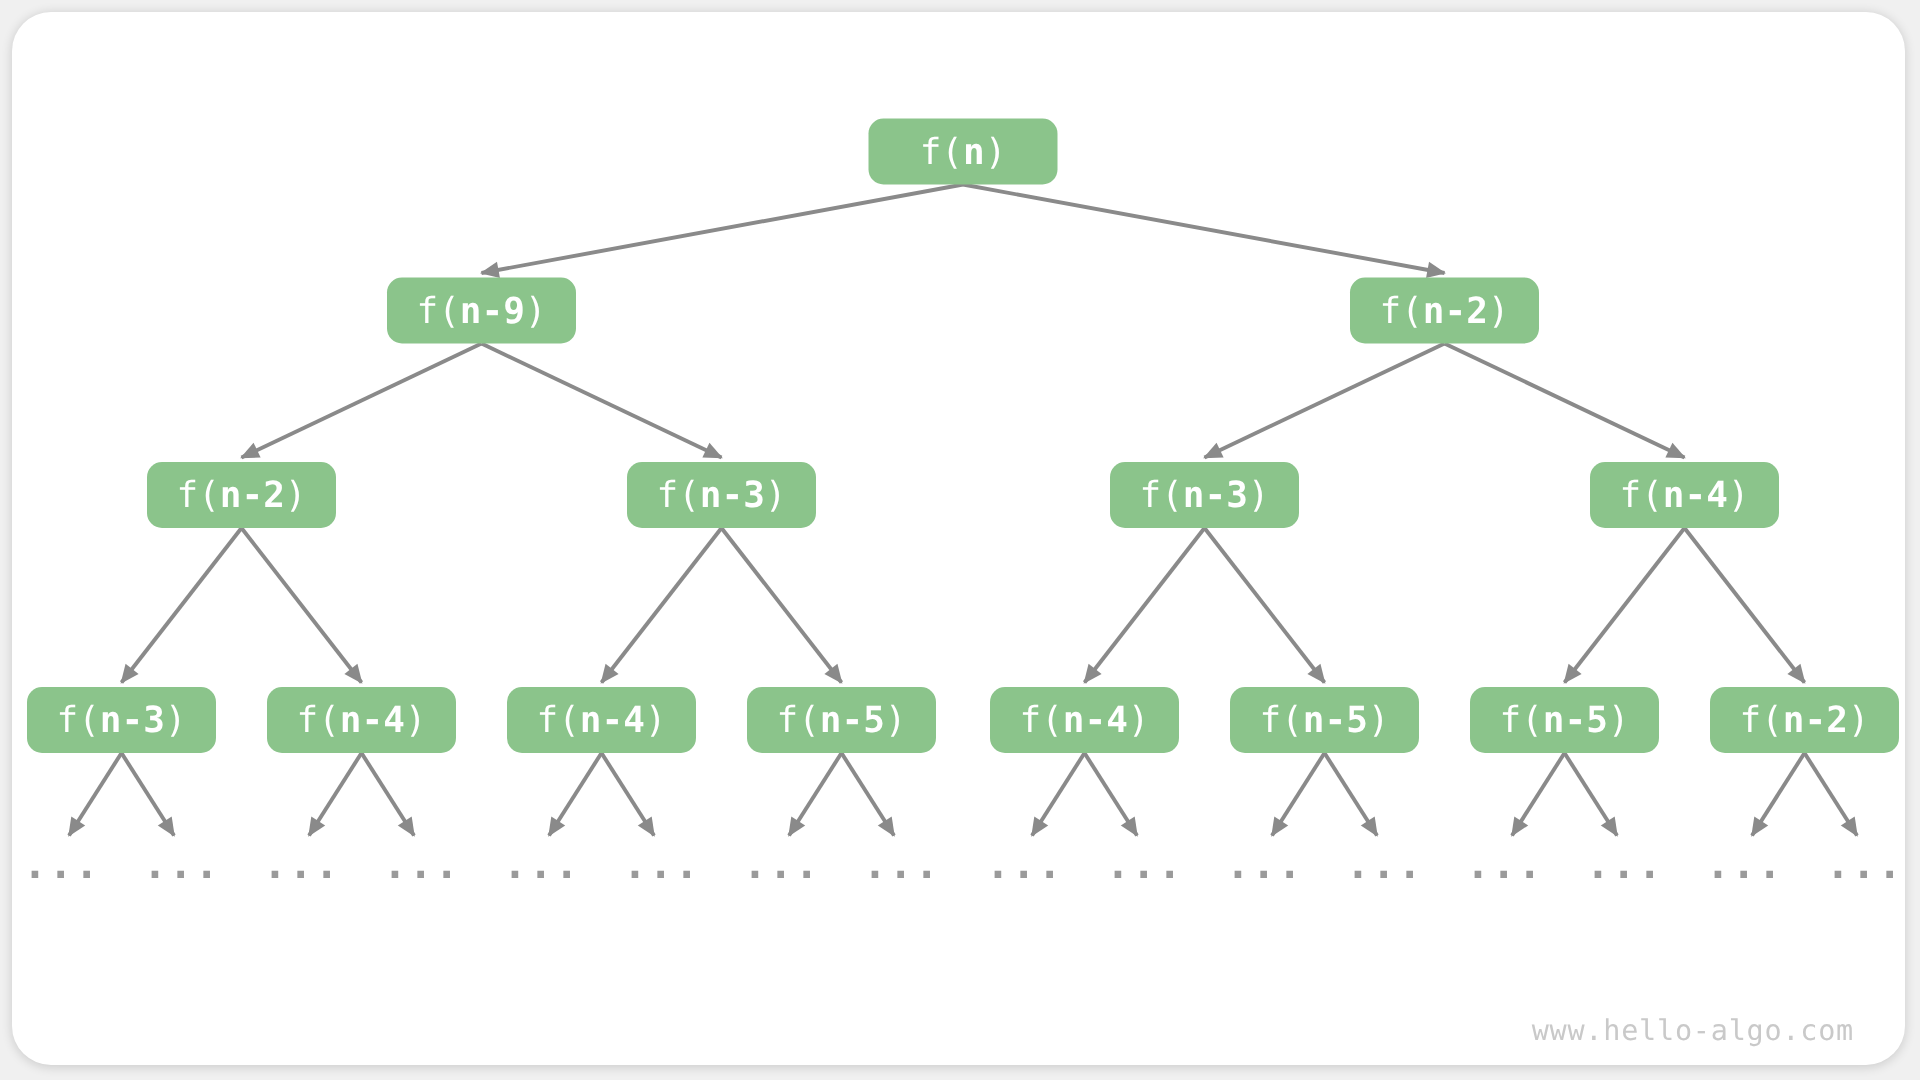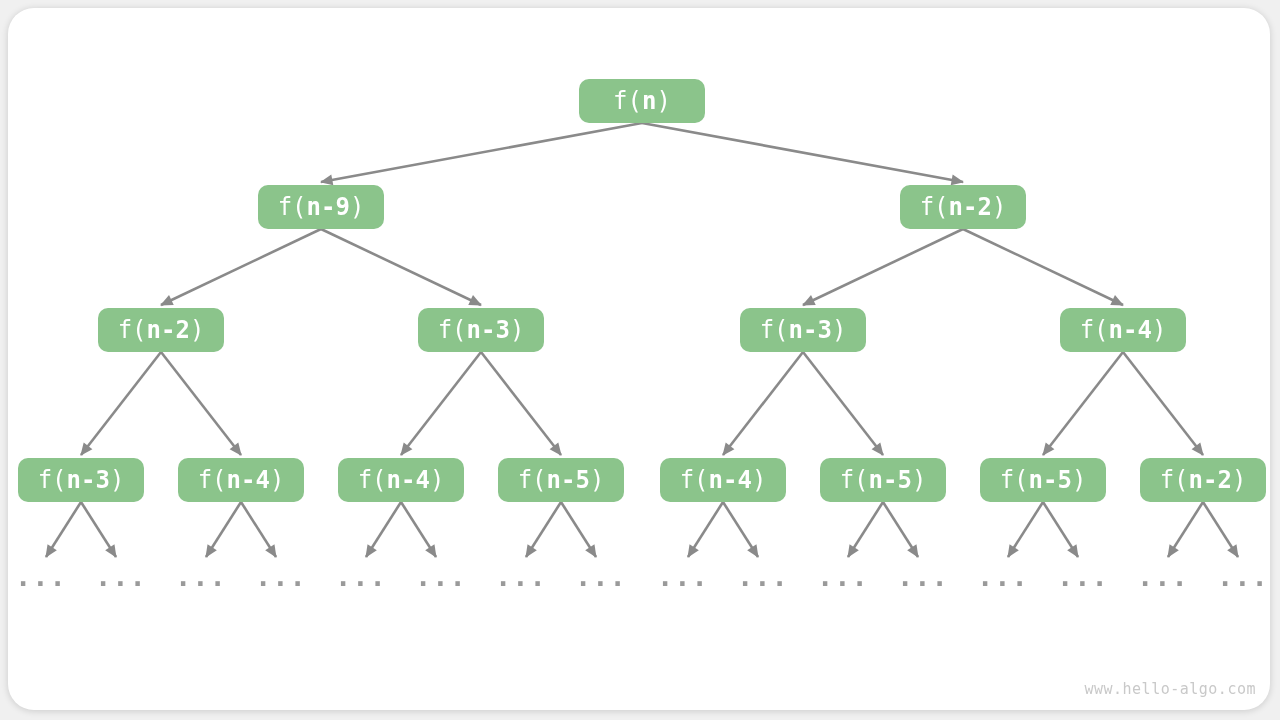--- a/index.html
+++ b/index.html
@@ -38,23 +38,23 @@
   .leaf{
     position:absolute;
     width:70px;height:30px;
     transform:translateX(-50%);
     text-align:center;
     color:var(--dots,#9a9a9a);
     font-size:27px;font-weight:700;line-height:22px;
     letter-spacing:1px;
   }
   .watermark{
-    position:absolute;right:24px;bottom:22px;
+    position:absolute;right:44px;bottom:22px;
     color:var(--wm,#c9c9c9);
-    font-size:15px;letter-spacing:0.5px;
+    font-size:19px;letter-spacing:0.5px;
   }
 </style>
 </head>
 <body style="--node-bg: #8bc48b; --node-text: #ffffff; --dots: #9a9a9a; --wm: #c9c9c9; --card-bg: #ffffff; --page-bg: #f0f0f0;">
 
 <div class="page">
   <div class="card"></div>
 
   <svg class="edges" id="edges" width="1280" height="720" viewBox="0 0 1280 720">
     <defs>

